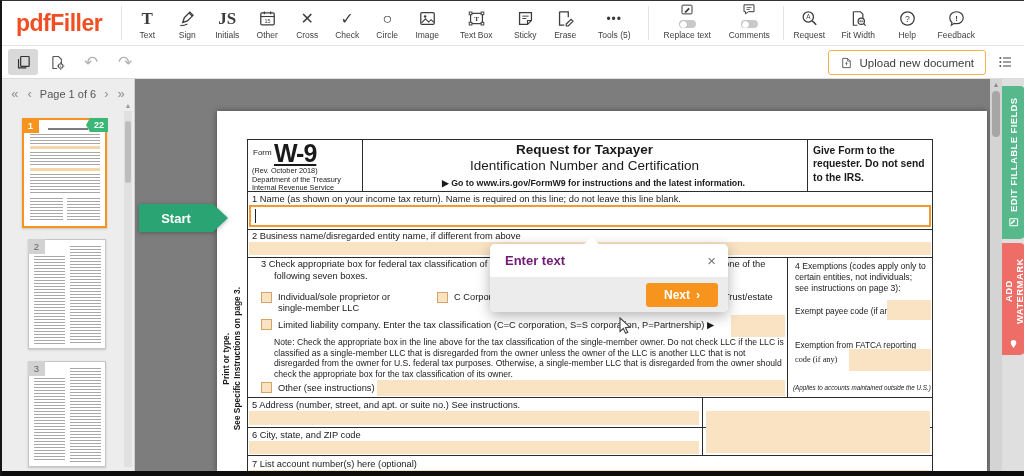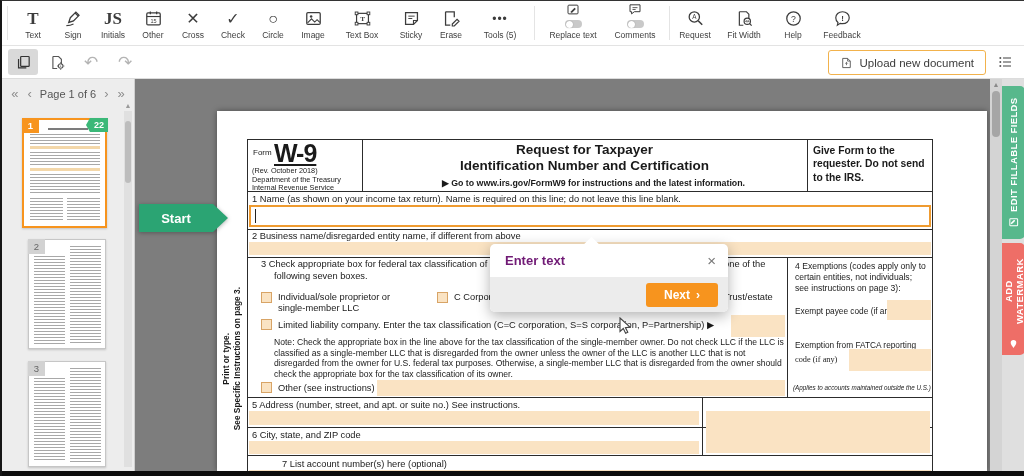--- a/index.html
+++ b/index.html
@@ -101,20 +101,21 @@
   .vtab.red   { top:164px; height:112px; background:#ee6e67; }
 
   .botbar { position:absolute; left:0; top:470px; width:1024px; height:6px; background:#0d0d0d; z-index:40; }
 </style>
 </head>
 <body>
 
 <div class="screen">
 
   <div class="topbar">
+    <div class="logo">pdfFiller</div>
     <div class="vsep"></div>
 
     <button class="tbtn">
       <span class="ic glyph serif">T</span>
       <span class="lb">Text</span>
     </button>
     <button class="tbtn">
       <span class="ic">
         <svg width="19" height="19" viewBox="0 0 24 24" fill="none" stroke="#3c3c3c" stroke-width="1.6">
             <path d="M6 17l2-6 7-7 4 4-7 7-6 2z"></path>
@@ -383,21 +384,21 @@
         <div class="vbr" style="left:540px; top:118px; height:140px;"></div>
         <div class="vbr" style="left:455px; top:258px; height:58px;"></div>
 
         <span class="ftxt" style="left:6px; top:9px; font-size:8px;">Form</span>
         <span class="ftxt" style="left:27px; top:0px; font-size:25px; font-weight:bold; letter-spacing:-1px;text-decoration:underline;">W-9</span>
         <span class="ftxt" style="left:5px; top:27px; font-size:7.3px;">(Rev. October 2018)</span>
         <span class="ftxt" style="left:5px; top:36px; font-size:7.3px;">Department of the Treasury</span>
         <span class="ftxt" style="left:5px; top:44px; font-size:7.3px;">Internal Revenue Service</span>
 
         <div style="position:absolute; left:115px; top:3px; width:445px; text-align:center; font-size:13.5px; font-weight:bold;">Request for Taxpayer</div>
-        <div style="position:absolute; left:115px; top:19px; width:445px; text-align:center; font-size:13.5px; font-weight:bold;">Identification Number and Certification</div>
+        <div style="position:absolute; left:115px; top:19px; width:445px; text-align:center; font-size:13.5px; font-weight:normal;">Identification Number and Certification</div>
         <div style="position:absolute; left:115px; top:39px; width:445px; text-align:center; font-size:8.8px; font-weight:bold;padding-left:18px;">▶ Go to www.irs.gov/FormW9 for instructions and the latest information.</div>
 
         <div style="position:absolute; left:566px; top:5px; width:116px; font-size:10.3px; font-weight:bold; line-height:1.3;">Give Form to the requester. Do not send to the IRS.</div>
 
         <span class="ftxt" style="left:5px; top:55px;">1  Name (as shown on your income tax return). Name is required on this line; do not leave this line blank.</span>
         <div class="nameinput">
             <span class="caret"></span>
           </div>
 
         <span class="ftxt" style="left:5px; top:92px;">2  Business name/disregarded entity name, if different from above</span>
@@ -433,21 +434,21 @@
         <span class="ftxt" style="left:546px; top:245px; font-size:6.3px; font-style:italic;">(Applies to accounts maintained outside the U.S.)</span>
 
         <span class="ftxt" style="left:5px; top:261px;">5  Address (number, street, and apt. or suite no.) See instructions.</span>
         <div class="tan" style="left:2px; top:272px; width:450px; height:14px;"></div>
         <span class="ftxt" style="left:462px; top:261px; font-size:8.6px;margin-top:24px;">Requester's name and address (optional)</span>
         <div class="tan" style="left:459px; top:272px; width:224px; height:42px;"></div>
 
         <span class="ftxt" style="left:5px; top:291px;">6  City, state, and ZIP code</span>
         <div class="tan" style="left:2px; top:302px; width:450px; height:13px;"></div>
 
-        <span class="ftxt" style="left:5px; top:320px;margin-left:30px;">7  List account number(s) here (optional)</span>
+        <span class="ftxt" style="left:5px; top:320px;">7  List account number(s) here (optional)</span>
         <div class="tan" style="left:2px; top:331px; width:682px; height:14px;"></div>
       </div>
     </div>
 
     <div class="tip">
       <div class="notch"></div>
       <div class="hd">
         <span class="title">Enter text</span>
         <button class="x">×</button>
       </div>

